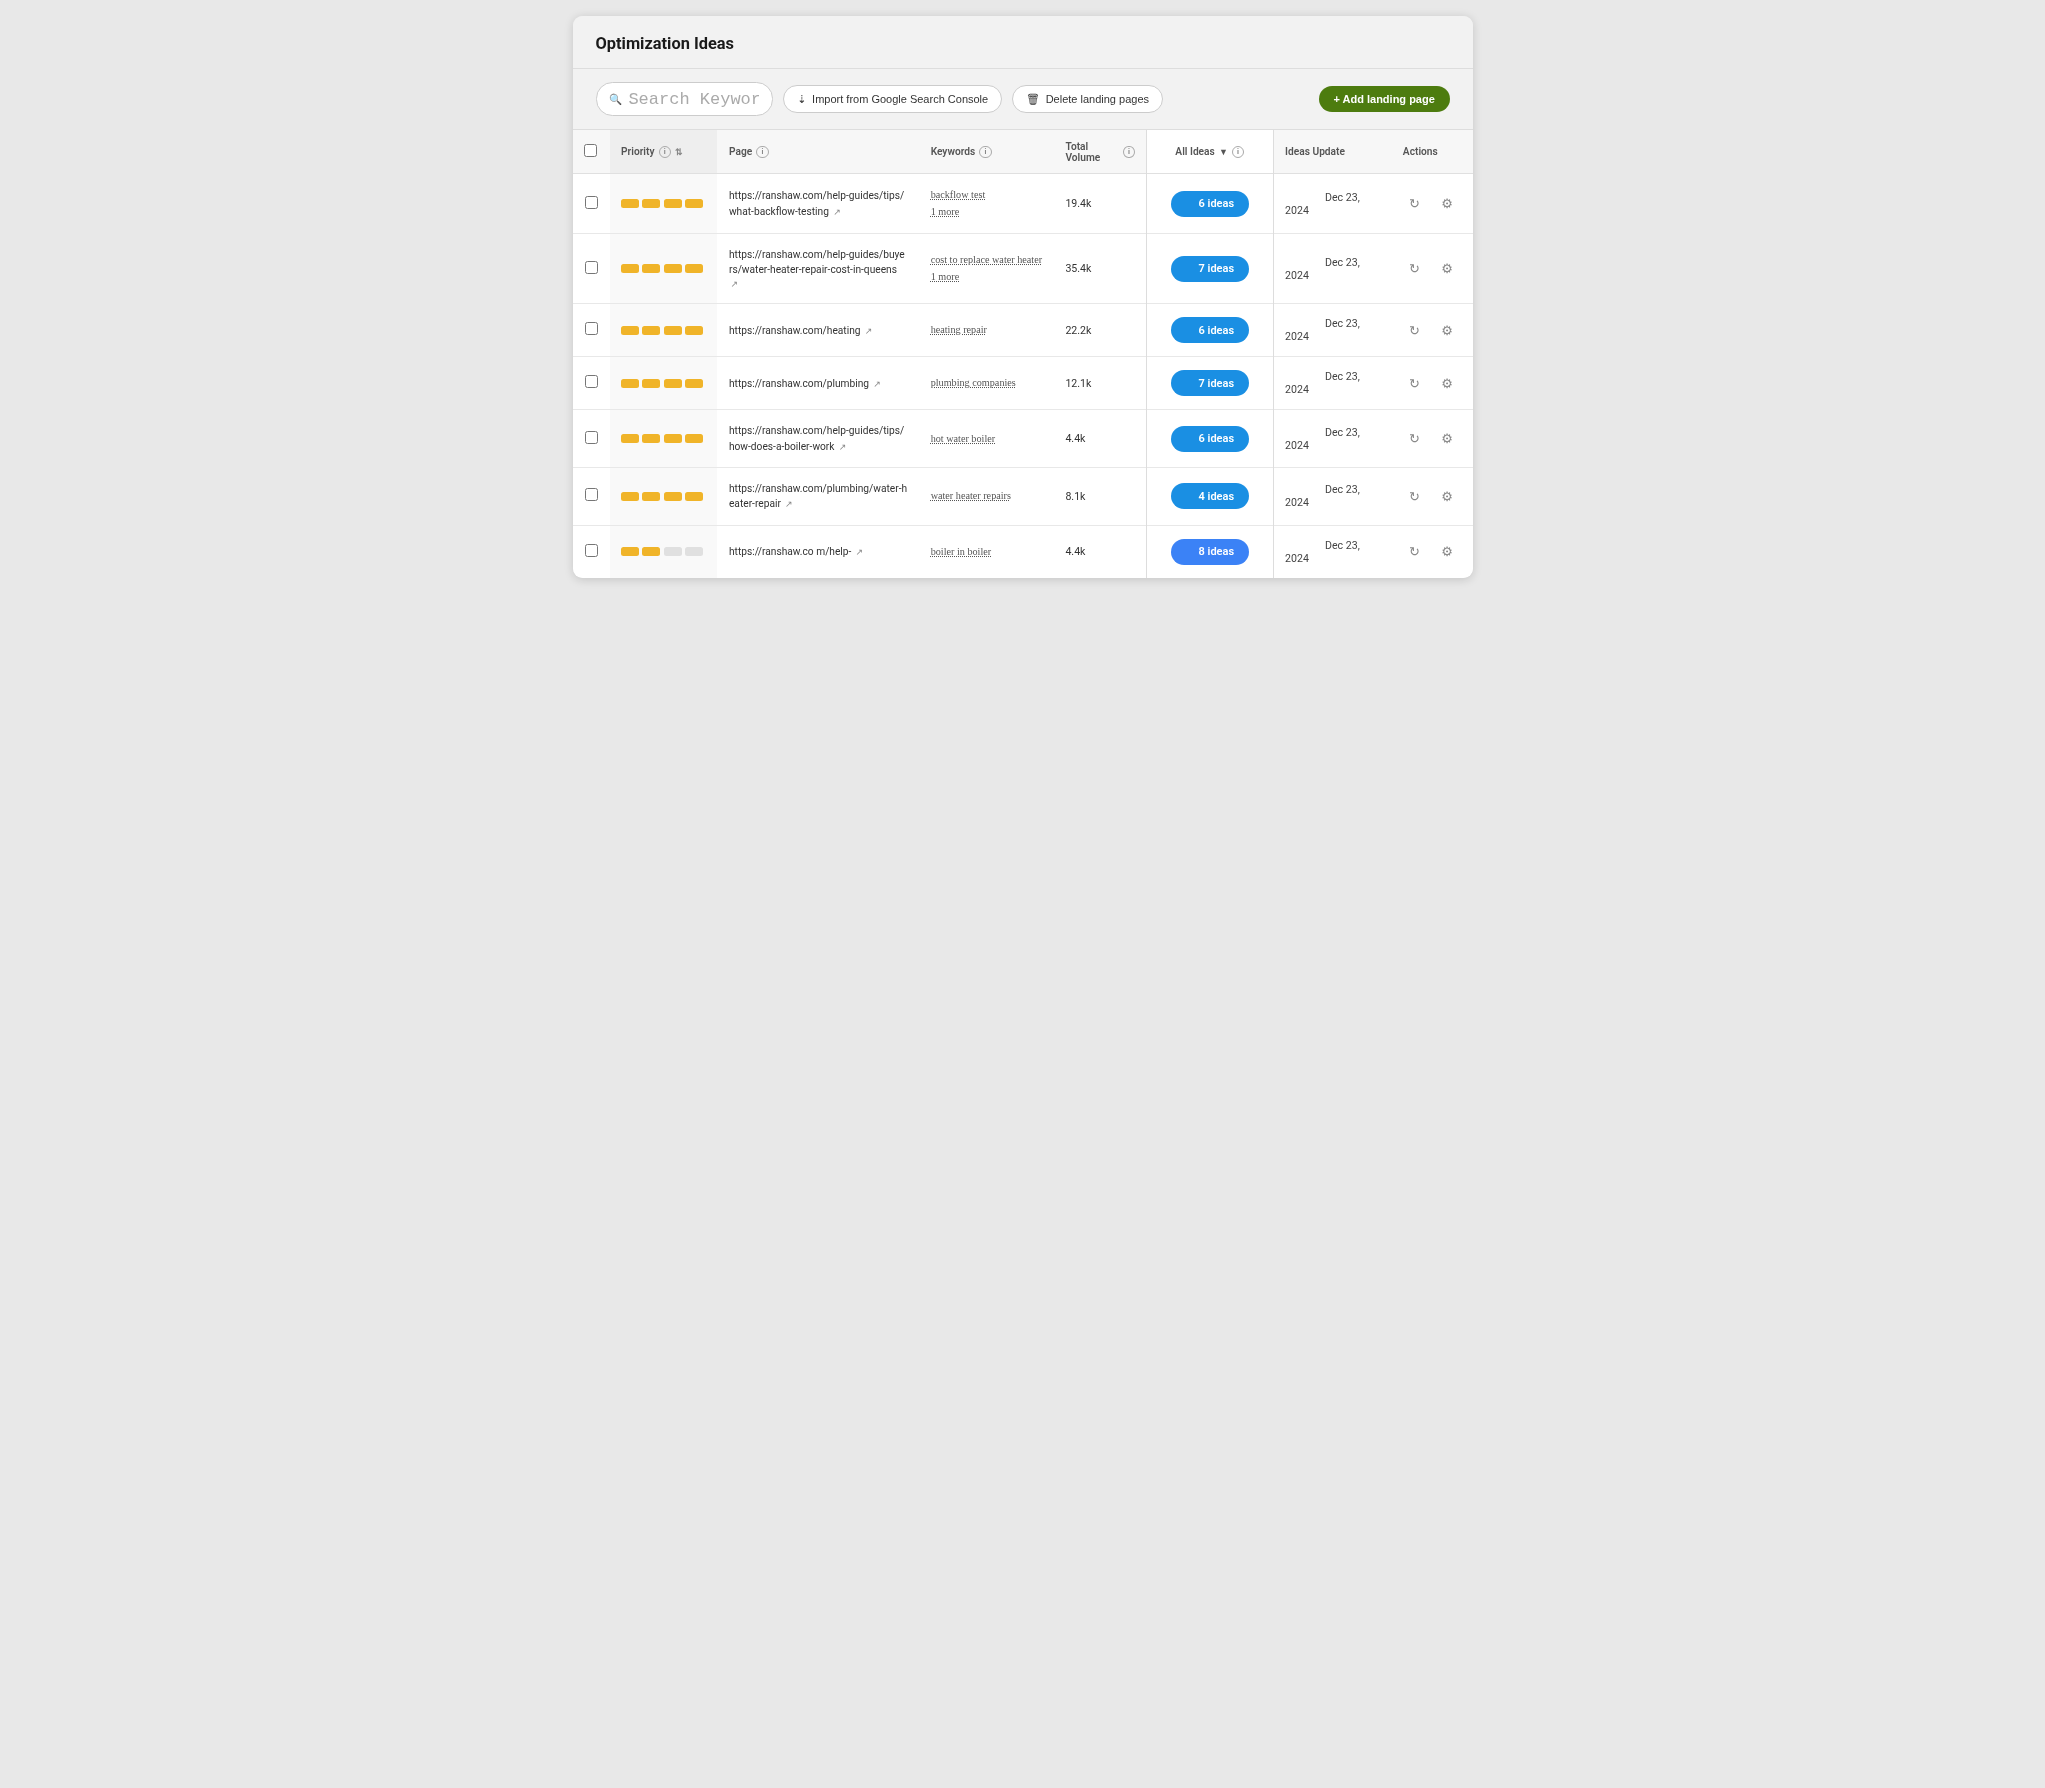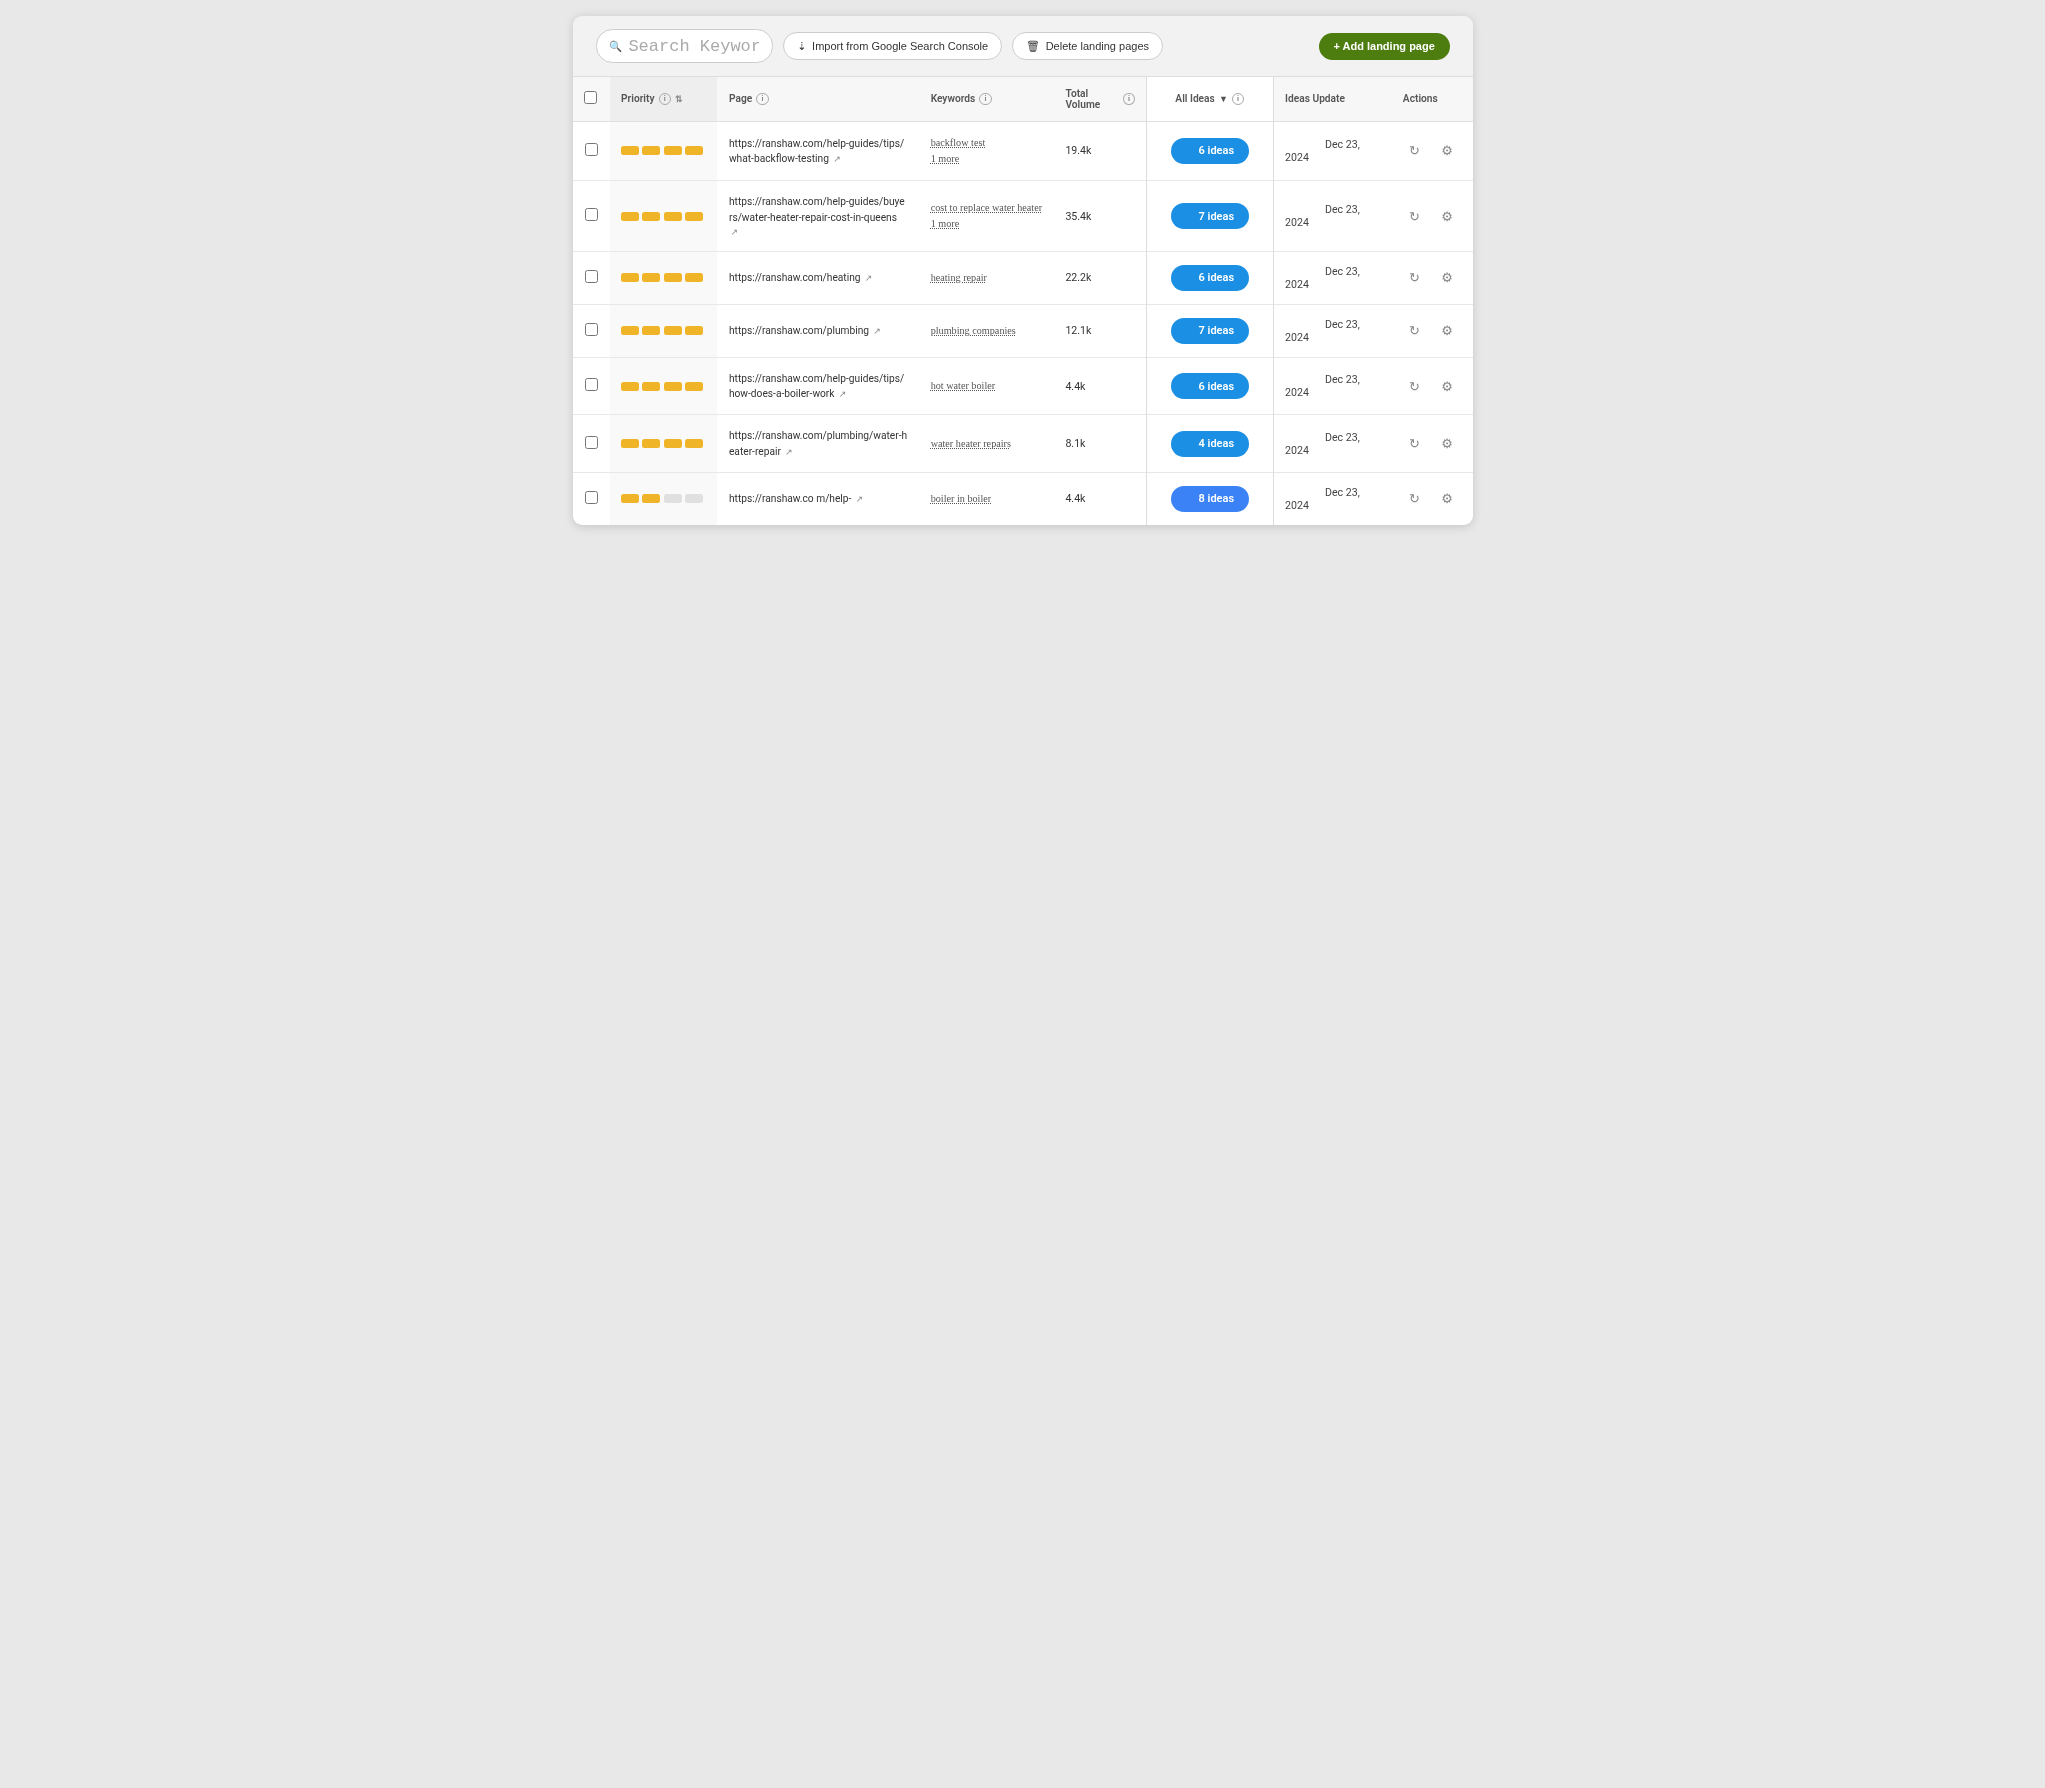--- a/index.html
+++ b/index.html
@@ -247,20 +247,23 @@
       background: #fff;
       border-left: 1.2px solid #ddd;
       border-right: 1.2px solid #ddd;
     }
   </style>
 </head>
 <body>
 
 <div class="container">
 
+  <div class="header">
+    <h1 class="header-title">Optimization Ideas</h1>
+  </div>
 
   <div class="toolbar">
     <button class="btn-outline">
       <span class="icon-search">🔍</span>
       <input class="search-input" type="text" placeholder="Search Keyword or URL" style="">
     </button>
     <button class="btn-delete">
       <span>⇣</span>
       <span>Import from Google Search Console</span>
     </button>

